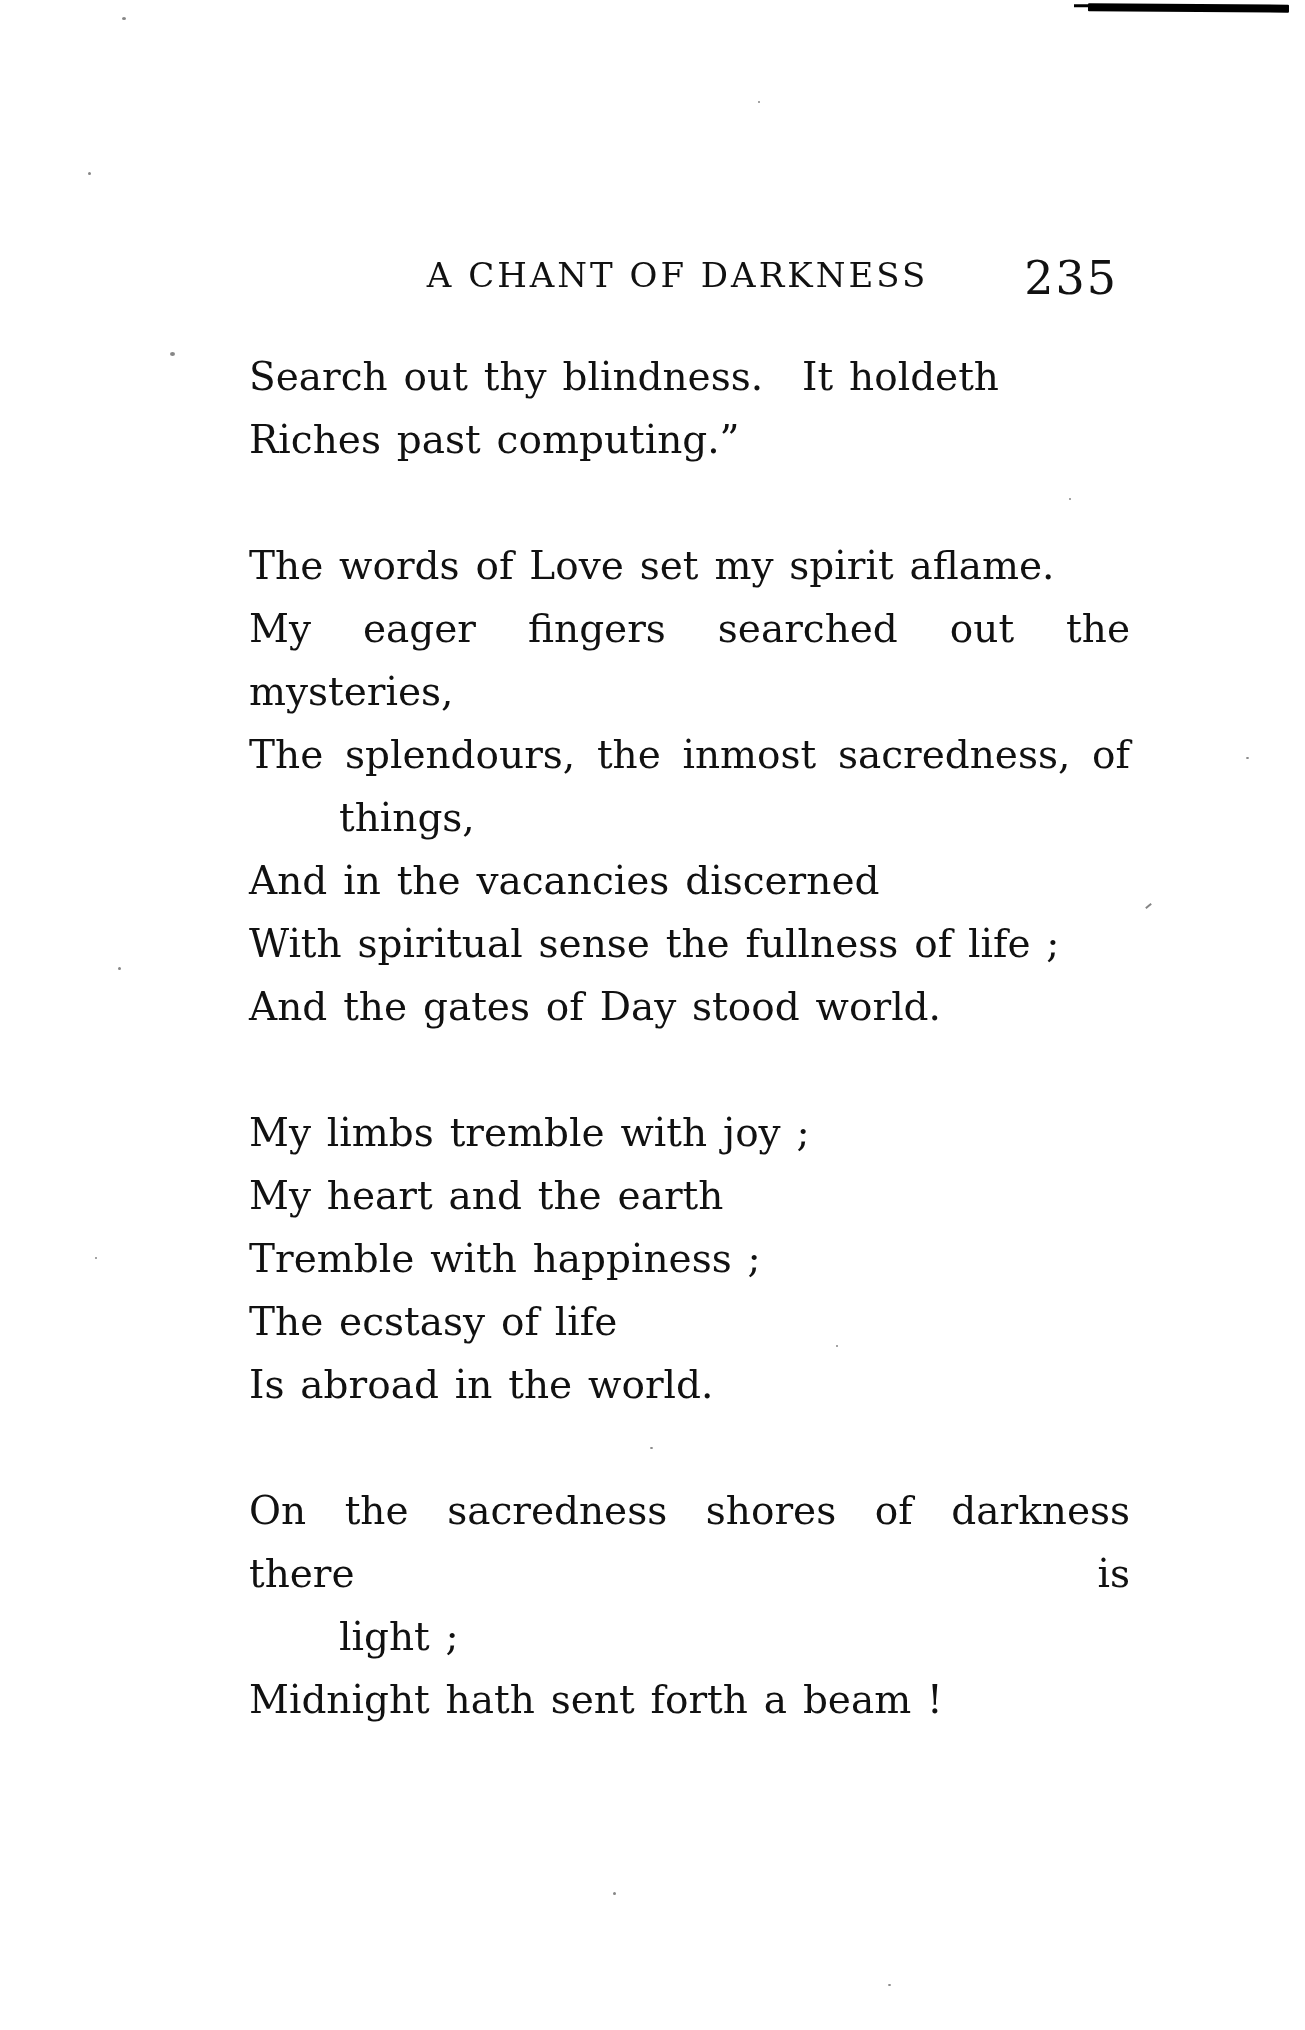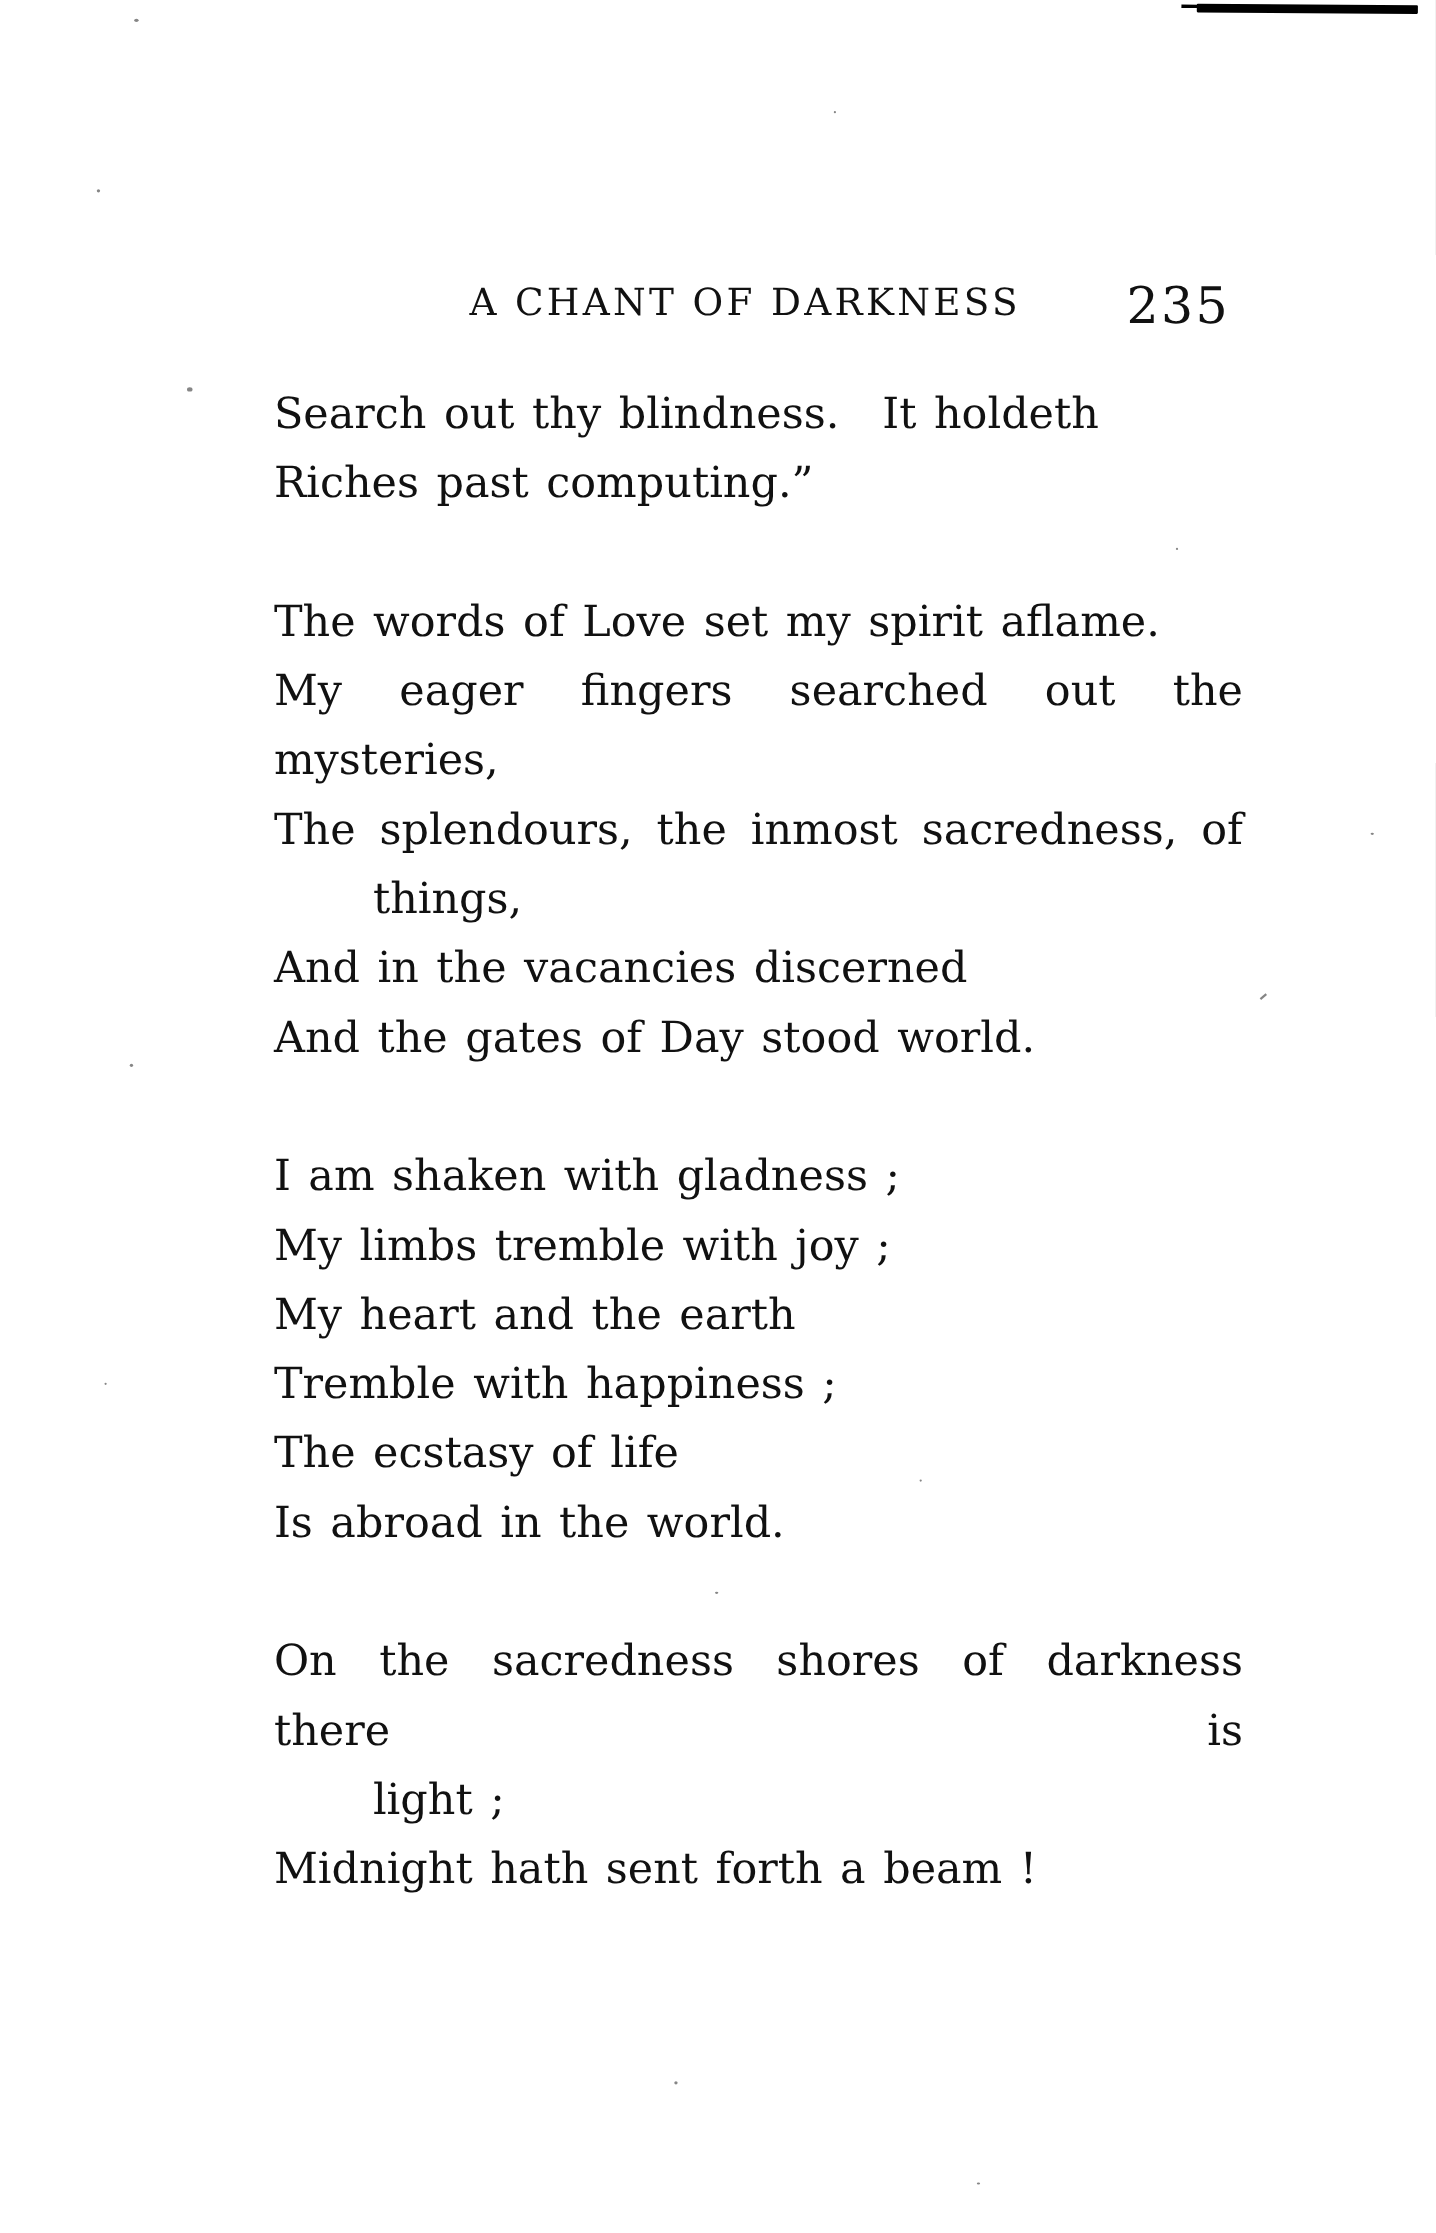--- a/index.html
+++ b/index.html
@@ -119,25 +119,25 @@
       <div class="line">Search out thy blindness. It holdeth</div>
       <div class="line">Riches past computing.”</div>
     </div>
 
     <div class="stanza">
       <div class="line">The words of Love set my spirit aflame.</div>
       <div class="line justify">My eager fingers searched out the mysteries,</div>
       <div class="line justify">The splendours, the inmost sacredness, of</div>
       <div class="line indent">things,</div>
       <div class="line">And in the vacancies discerned</div>
+      <div class="line">With spiritual sense the fullness of life ;</div>
       <div class="line">And the gates of Day stood world.</div>
     </div>
 
     <div class="stanza">
-      <div class="line">I am shaken with gladness ;</div>
       <div class="line">My limbs tremble with joy ;</div>
       <div class="line">My heart and the earth</div>
       <div class="line">Tremble with happiness ;</div>
       <div class="line">The ecstasy of life</div>
       <div class="line">Is abroad in the world.</div>
     </div>
 
     <div class="stanza extra-gap">
       <div class="line justify">On the sacredness shores of darkness there is</div>
       <div class="line indent">light ;</div>

